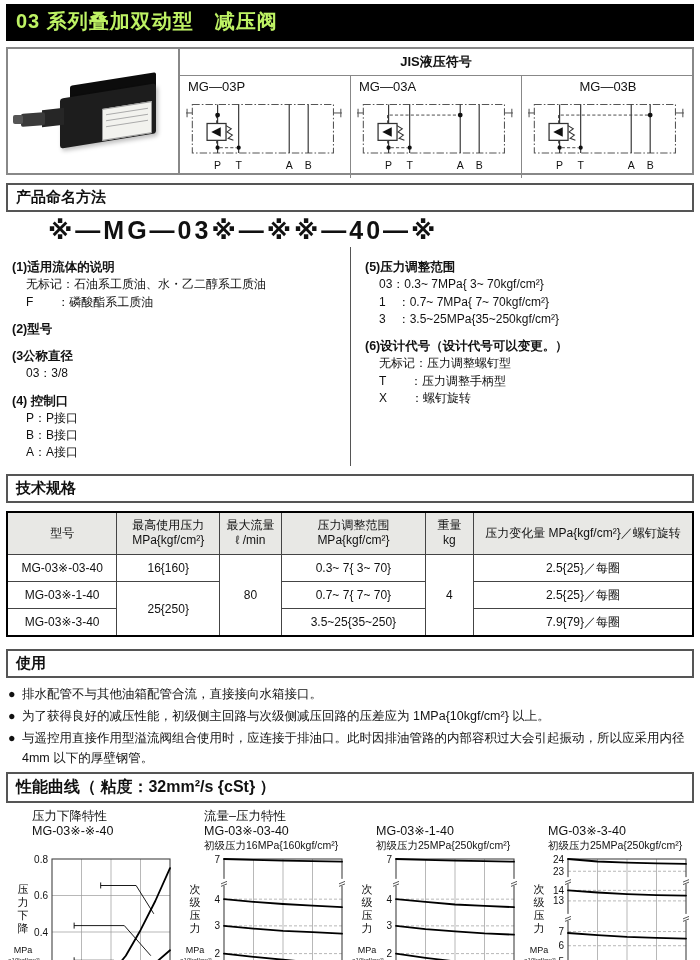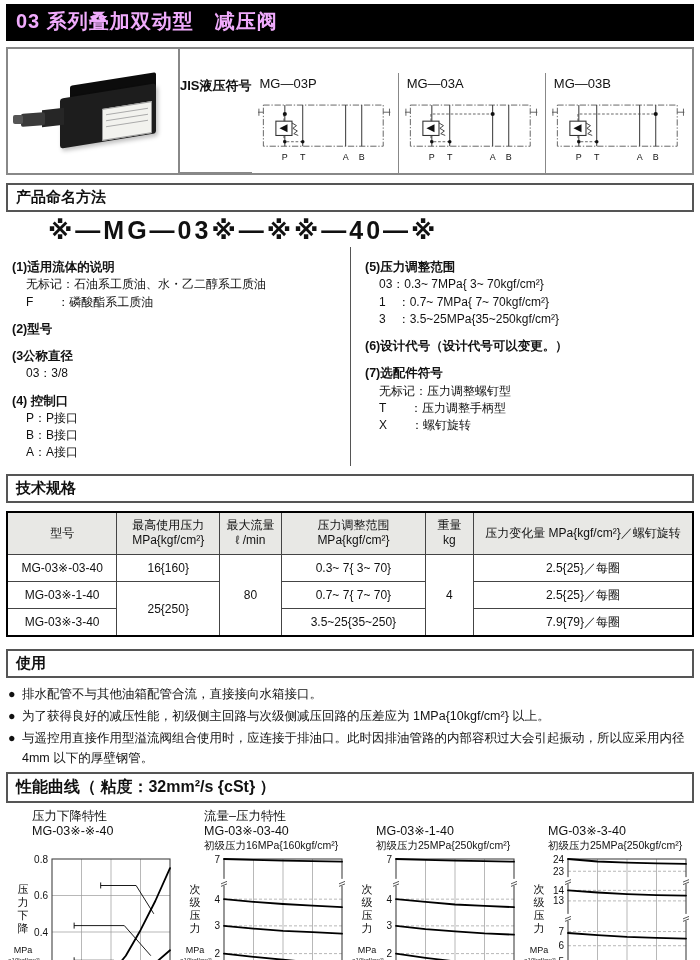--- a/index.html
+++ b/index.html
@@ -1,27 +1,27 @@
 <!DOCTYPE html>
 <html><head>
 <meta charset="utf-8">
 <style>
   html,body{margin:0;padding:0;background:#fff;}
   body{width:700px;height:960px;overflow:hidden;font-family:"Liberation Sans","DejaVu Sans",sans-serif;color:#111;position:relative;}
   .page{padding:4px 6px 0 6px;}
   
-  .hdr{background:#000;color:#f0abfc;font-size:20px;font-weight:bold;padding:4px 10px 6px 10px;letter-spacing:1px;}
+  .hdr{background:#000;color:#bef264;font-size:20px;font-weight:bold;padding:4px 10px 6px 10px;letter-spacing:1px;}
   
   .topbox{margin-top:6px;border:2px solid #888;display:flex;height:124px;}
   .photo-cell{width:170px;border-right:2px solid #888;position:relative;background:#fff;}
-  .jis-area{flex:1;display:flex;flex-direction:row;margin-top:24px;}
+  .jis-area{flex:1;display:flex;flex-direction:column;}
   .jis-head{text-align:center;font-size:13px;font-weight:bold;border-bottom:1px solid #888;padding:4px 0;}
   .jis-row{flex:1;display:flex;}
   .jis-cell{flex:1;border-right:1px solid #888;padding:2px 6px;display:flex;flex-direction:column;}
-  .jis-cell:last-child{border-right:none;}
+  .jis-cell:last-child{border-right:none;align-items:center;}
   .jis-label{font-size:13px;padding:1px 0 0 2px;}
   .jis-cell svg{flex:1;width:100%;}
   
   .ph{position:absolute;}
   .ph-body{left:52px;top:42px;width:96px;height:50px;background:#1d1d1d;transform:skewY(-9deg);border-radius:3px;box-shadow:2px 3px 4px rgba(0,0,0,.25);}
   .ph-top{left:62px;top:30px;width:86px;height:20px;background:#0c0c0c;transform:skewY(-9deg);border-radius:2px;}
   .ph-label{left:94px;top:56px;width:48px;height:30px;background:#f2f2ee;border:1px solid #999;transform:skewY(-9deg);}
   .ph-label i{display:block;border-top:1px solid #aaa;margin:5px 3px 0 3px;}
   .ph-neck{left:34px;top:60px;width:22px;height:17px;background:#262626;transform:skewY(-6deg);}
   .ph-knob{left:13px;top:64px;width:24px;height:13px;background:#3a3a3a;border-radius:2px;transform:skewY(-4deg);}
@@ -175,21 +175,20 @@
       <div class="grp-l">P：P接口</div>
       <div class="grp-l">B：B接口</div>
       <div class="grp-l">A：A接口</div>
     </div>
     <div class="col right">
       <div class="grp-t">(5)压力调整范围</div>
       <div class="grp-l">03：0.3~ 7MPa{ 3~ 70kgf/cm²}</div>
       <div class="grp-l">1　：0.7~ 7MPa{ 7~ 70kgf/cm²}</div>
       <div class="grp-l">3　：3.5~25MPa{35~250kgf/cm²}</div>
       <div class="grp-t">(6)设计代号（设计代号可以变更。）</div>
-      <div class="grp-t">(7)选配件符号</div>
       <div class="grp-l">无标记：压力调整螺钉型</div>
       <div class="grp-l">T　　：压力调整手柄型</div>
       <div class="grp-l">X　　：螺钉旋转</div>
     </div>
   </div>
 
   <div class="secbox">技术规格</div>
 
   <table class="spec">
     <thead>

